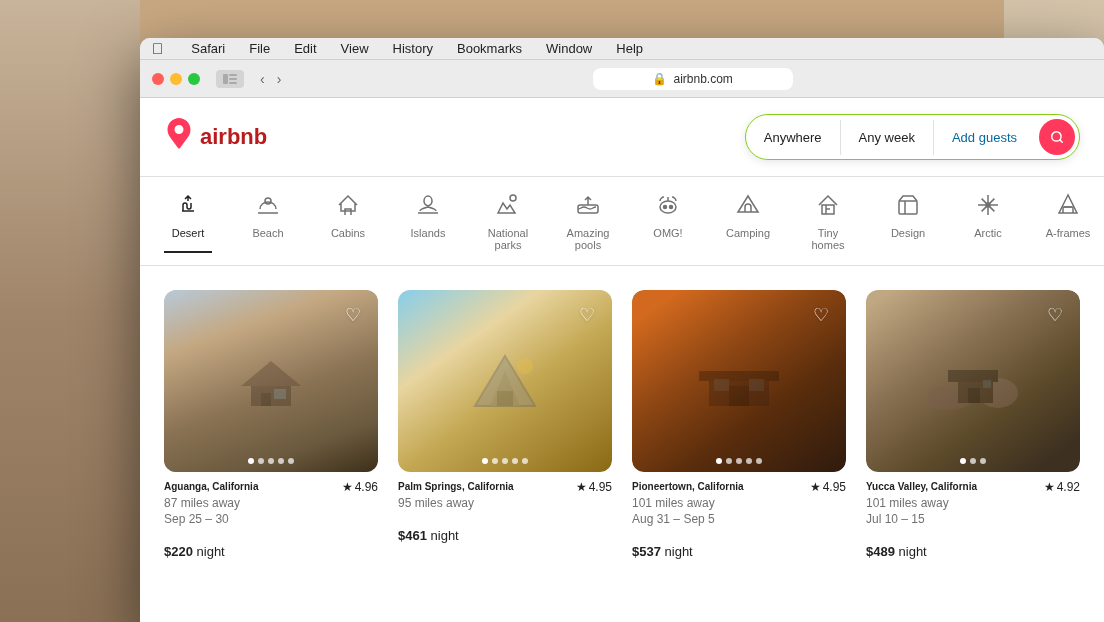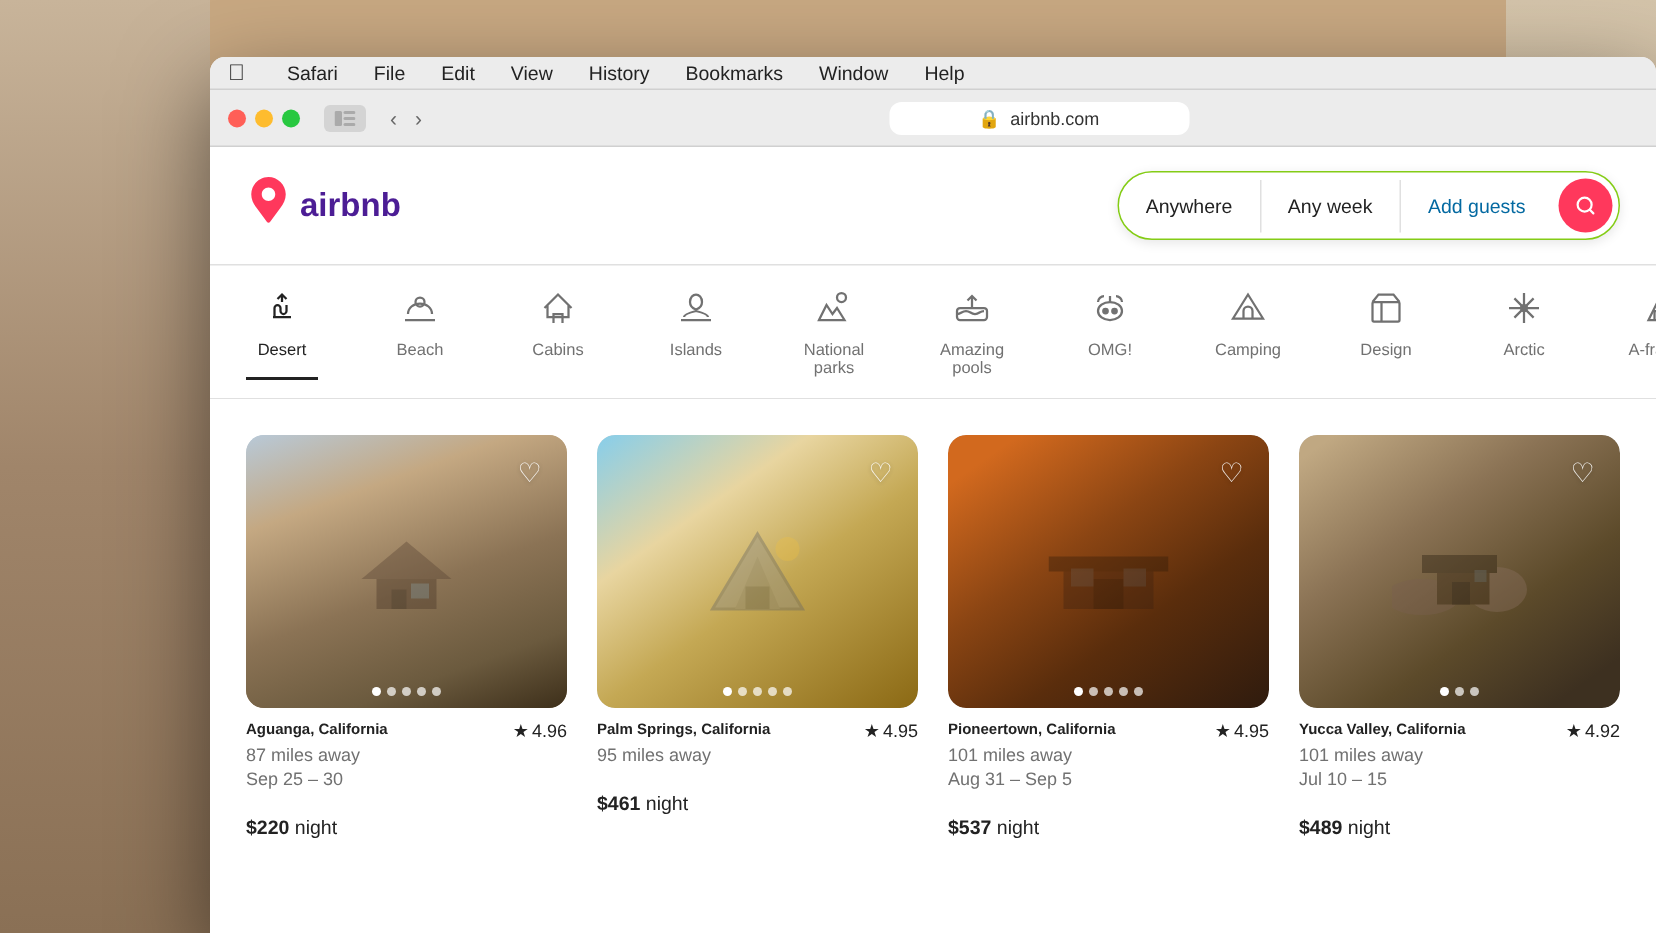--- a/index.html
+++ b/index.html
@@ -132,21 +132,21 @@
       justify-content: space-between;
       padding: 16px 24px;
       background: white;
       border-bottom: 1px solid #e0e0e0;
     }
 
     .airbnb-logo {
       display: flex;
       align-items: center;
       gap: 6px;
-      color: #4c1d95;
+      color: #b91c1c;
       font-size: 22px;
       font-weight: bold;
     }
 
     .logo-icon {
       color: #ff385c;
       font-size: 28px;
     }
 
     .search-bar {
@@ -185,21 +185,21 @@
       cursor: pointer;
       color: white;
       font-size: 14px;
     }
 
     
     .category-nav {
       display: flex;
       align-items: flex-start;
       padding: 16px 24px 0;
-      gap: 44px;
+      gap: 32px;
       overflow-x: auto;
       border-bottom: 1px solid #e0e0e0;
       background: white;
     }
 
     .category-item {
       display: flex;
       flex-direction: column;
       align-items: center;
       gap: 6px;
@@ -498,20 +498,31 @@
       <div class="category-item">
         <span class="category-icon">
           <svg width="24" height="24" viewBox="0 0 24 24" fill="none" stroke="#717171" stroke-width="1.5">
             <path d="M12 3L2 19h20L12 3z"></path>
             <path d="M9 19v-5a3 3 0 016 0v5"></path>
           </svg>
         </span>
         <span>Camping</span>
       </div>
 
+      <div class="category-item">
+        <span class="category-icon">
+          <svg width="24" height="24" viewBox="0 0 24 24" fill="none" stroke="#717171" stroke-width="1.5">
+            <path d="M3 12l9-9 9 9"></path>
+            <rect x="6" y="12" width="12" height="9"></rect>
+            <path d="M10 16h4"></path>
+            <path d="M10 12v9"></path>
+          </svg>
+        </span>
+        <span>Tiny homes</span>
+      </div>
 
       <div class="category-item">
         <span class="category-icon">
           <svg width="24" height="24" viewBox="0 0 24 24" fill="none" stroke="#717171" stroke-width="1.5">
             <rect x="3" y="8" width="18" height="13" rx="1"></rect>
             <path d="M3 8l4-5h10l4 5"></path>
             <path d="M9 8v13"></path>
           </svg>
         </span>
         <span>Design</span>

